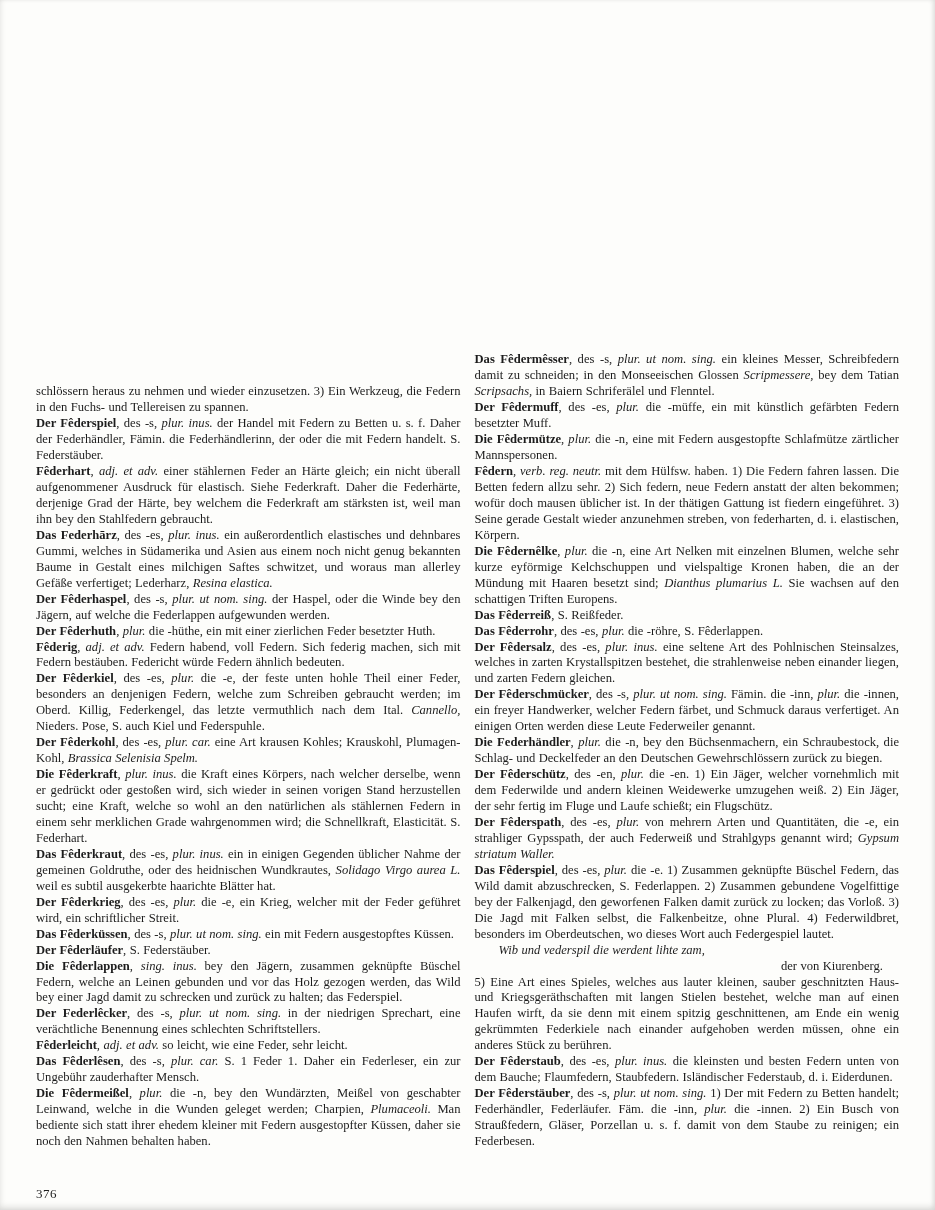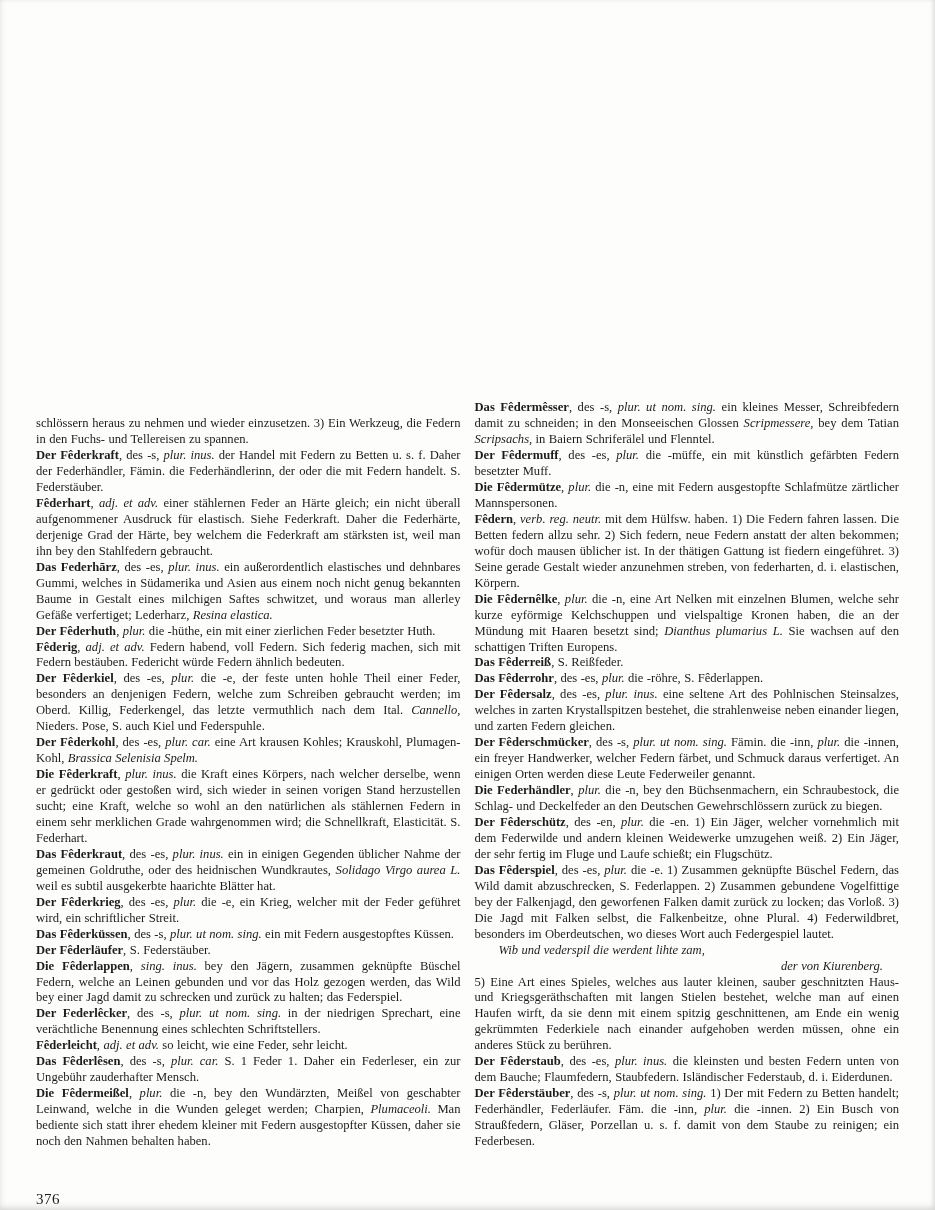--- a/index.html
+++ b/index.html
@@ -43,41 +43,41 @@
   .seg-bold   { font-weight: bold; }
   .seg-italic { font-style: italic; }
   .seg-normal { }
   .verse {
     padding-left: 24px;
     text-align: left;
   }
   .attribution {
     text-align: right;
     padding-right: 16px;
-    font-style: italic;
   }
   .page-number {
     position: absolute;
     left: 36px;
-    bottom: 2px;
-    font-size: 15px;
+    bottom: 8px;
+    font-size: 13px;
     letter-spacing: 0.5px;
     text-align: center;
   }
 </style>
 </head>
 <body>
 
 <div class="page">
   <div class="columns">
     <div class="column">
         <p class="entry continuation"><span class="seg-normal">schlössern heraus zu nehmen und wieder einzusetzen. 3) Ein Werkzeug, die Federn in den Fuchs- und Tellereisen zu spannen.</span></p>
-        <p class="entry entry"><span class="seg-bold">Der Fêderkraft</span><span class="seg-normal">, des -s, </span><span class="seg-italic">plur. inus.</span><span class="seg-normal"> der Handel mit Federn zu Betten u. s. f. Daher der Federhändler, Fämin. die Federhändlerinn, der oder die mit Federn handelt. S. Federstäuber.</span></p>
+        <p class="entry entry"><span class="seg-bold">Der Fêderspiel</span><span class="seg-normal">, des -s, </span><span class="seg-italic">plur. inus.</span><span class="seg-normal"> der Handel mit Federn zu Betten u. s. f. Daher der Federhändler, Fämin. die Federhändlerinn, der oder die mit Federn handelt. S. Federstäuber.</span></p>
         <p class="entry entry"><span class="seg-bold">Fêderhart</span><span class="seg-normal">, </span><span class="seg-italic">adj. et adv.</span><span class="seg-normal"> einer stählernen Feder an Härte gleich; ein nicht überall aufgenommener Ausdruck für elastisch. Siehe Federkraft. Daher die Federhärte, derjenige Grad der Härte, bey welchem die Federkraft am stärksten ist, weil man ihn bey den Stahlfedern gebraucht.</span></p>
         <p class="entry entry"><span class="seg-bold">Das Federhārz</span><span class="seg-normal">, des -es, </span><span class="seg-italic">plur. inus.</span><span class="seg-normal"> ein außerordentlich elastisches und dehnbares Gummi, welches in Südamerika und Asien aus einem noch nicht genug bekannten Baume in Gestalt eines milchigen Saftes schwitzet, und woraus man allerley Gefäße verfertiget; Lederharz, </span><span class="seg-italic">Resina elastica.</span></p>
+        <p class="entry entry"><span class="seg-bold">Der Fêderhaspel</span><span class="seg-normal">, des -s, </span><span class="seg-italic">plur. ut nom. sing.</span><span class="seg-normal"> der Haspel, oder die Winde bey den Jägern, auf welche die Federlappen aufgewunden werden.</span></p>
         <p class="entry entry"><span class="seg-bold">Der Fêderhuth</span><span class="seg-normal">, </span><span class="seg-italic">plur.</span><span class="seg-normal"> die -hüthe, ein mit einer zierlichen Feder besetzter Huth.</span></p>
         <p class="entry entry"><span class="seg-bold">Fêderig</span><span class="seg-normal">, </span><span class="seg-italic">adj. et adv.</span><span class="seg-normal"> Federn habend, voll Federn. Sich federig machen, sich mit Federn bestäuben. Federicht würde Federn ähnlich bedeuten.</span></p>
         <p class="entry entry"><span class="seg-bold">Der Fêderkiel</span><span class="seg-normal">, des -es, </span><span class="seg-italic">plur.</span><span class="seg-normal"> die -e, der feste unten hohle Theil einer Feder, besonders an denjenigen Federn, welche zum Schreiben gebraucht werden; im Oberd. Killig, Federkengel, das letzte vermuthlich nach dem Ital. </span><span class="seg-italic">Cannello,</span><span class="seg-normal"> Nieders. Pose, S. auch Kiel und Federspuhle.</span></p>
         <p class="entry entry"><span class="seg-bold">Der Fêderkohl</span><span class="seg-normal">, des -es, </span><span class="seg-italic">plur. car.</span><span class="seg-normal"> eine Art krausen Kohles; Krauskohl, Plumagen-Kohl, </span><span class="seg-italic">Brassica Selenisia Spelm.</span></p>
         <p class="entry entry"><span class="seg-bold">Die Fêderkraft</span><span class="seg-normal">, </span><span class="seg-italic">plur. inus.</span><span class="seg-normal"> die Kraft eines Körpers, nach welcher derselbe, wenn er gedrückt oder gestoßen wird, sich wieder in seinen vorigen Stand herzustellen sucht; eine Kraft, welche so wohl an den natürlichen als stählernen Federn in einem sehr merklichen Grade wahrgenommen wird; die Schnellkraft, Elasticität. S. Federhart.</span></p>
         <p class="entry entry"><span class="seg-bold">Das Fêderkraut</span><span class="seg-normal">, des -es, </span><span class="seg-italic">plur. inus.</span><span class="seg-normal"> ein in einigen Gegenden üblicher Nahme der gemeinen Goldruthe, oder des heidnischen Wundkrautes, </span><span class="seg-italic">Solidago Virgo aurea L.</span><span class="seg-normal"> weil es subtil ausgekerbte haarichte Blätter hat.</span></p>
         <p class="entry entry"><span class="seg-bold">Der Fêderkrieg</span><span class="seg-normal">, des -es, </span><span class="seg-italic">plur.</span><span class="seg-normal"> die -e, ein Krieg, welcher mit der Feder geführet wird, ein schriftlicher Streit.</span></p>
         <p class="entry entry"><span class="seg-bold">Das Fêderküssen</span><span class="seg-normal">, des -s, </span><span class="seg-italic">plur. ut nom. sing.</span><span class="seg-normal"> ein mit Federn ausgestopftes Küssen.</span></p>
         <p class="entry entry"><span class="seg-bold">Der Fêderläufer</span><span class="seg-normal">, S. Federstäuber.</span></p>
         <p class="entry entry"><span class="seg-bold">Die Fêderlappen</span><span class="seg-normal">, </span><span class="seg-italic">sing. inus.</span><span class="seg-normal"> bey den Jägern, zusammen geknüpfte Büschel Federn, welche an Leinen gebunden und vor das Holz gezogen werden, das Wild bey einer Jagd damit zu schrecken und zurück zu halten; das Federspiel.</span></p>
@@ -91,20 +91,21 @@
         <p class="entry entry"><span class="seg-bold">Der Fêdermuff</span><span class="seg-normal">, des -es, </span><span class="seg-italic">plur.</span><span class="seg-normal"> die -müffe, ein mit künstlich gefärbten Federn besetzter Muff.</span></p>
         <p class="entry entry"><span class="seg-bold">Die Fêdermütze</span><span class="seg-normal">, </span><span class="seg-italic">plur.</span><span class="seg-normal"> die -n, eine mit Federn ausgestopfte Schlafmütze zärtlicher Mannspersonen.</span></p>
         <p class="entry entry"><span class="seg-bold">Fêdern</span><span class="seg-normal">, </span><span class="seg-italic">verb. reg. neutr.</span><span class="seg-normal"> mit dem Hülfsw. haben. 1) Die Federn fahren lassen. Die Betten federn allzu sehr. 2) Sich federn, neue Federn anstatt der alten bekommen; wofür doch mausen üblicher ist. In der thätigen Gattung ist fiedern eingeführet. 3) Seine gerade Gestalt wieder anzunehmen streben, von federharten, d. i. elastischen, Körpern.</span></p>
         <p class="entry entry"><span class="seg-bold">Die Fêdernêlke</span><span class="seg-normal">, </span><span class="seg-italic">plur.</span><span class="seg-normal"> die -n, eine Art Nelken mit einzelnen Blumen, welche sehr kurze eyförmige Kelchschuppen und vielspaltige Kronen haben, die an der Mündung mit Haaren besetzt sind; </span><span class="seg-italic">Dianthus plumarius L.</span><span class="seg-normal"> Sie wachsen auf den schattigen Triften Europens.</span></p>
         <p class="entry entry"><span class="seg-bold">Das Fêderreiß</span><span class="seg-normal">, S. Reißfeder.</span></p>
         <p class="entry entry"><span class="seg-bold">Das Fêderrohr</span><span class="seg-normal">, des -es, </span><span class="seg-italic">plur.</span><span class="seg-normal"> die -röhre, S. Fêderlappen.</span></p>
         <p class="entry entry"><span class="seg-bold">Der Fêdersalz</span><span class="seg-normal">, des -es, </span><span class="seg-italic">plur. inus.</span><span class="seg-normal"> eine seltene Art des Pohlnischen Steinsalzes, welches in zarten Krystallspitzen bestehet, die strahlenweise neben einander liegen, und zarten Federn gleichen.</span></p>
         <p class="entry entry"><span class="seg-bold">Der Fêderschmücker</span><span class="seg-normal">, des -s, </span><span class="seg-italic">plur. ut nom. sing.</span><span class="seg-normal"> Fämin. die -inn, </span><span class="seg-italic">plur.</span><span class="seg-normal"> die -innen, ein freyer Handwerker, welcher Federn färbet, und Schmuck daraus verfertiget. An einigen Orten werden diese Leute Federweiler genannt.</span></p>
         <p class="entry entry"><span class="seg-bold">Die Federhändler</span><span class="seg-normal">, </span><span class="seg-italic">plur.</span><span class="seg-normal"> die -n, bey den Büchsenmachern, ein Schraubestock, die Schlag- und Deckelfeder an den Deutschen Gewehrschlössern zurück zu biegen.</span></p>
         <p class="entry entry"><span class="seg-bold">Der Fêderschütz</span><span class="seg-normal">, des -en, </span><span class="seg-italic">plur.</span><span class="seg-normal"> die -en. 1) Ein Jäger, welcher vornehmlich mit dem Federwilde und andern kleinen Weidewerke umzugehen weiß. 2) Ein Jäger, der sehr fertig im Fluge und Laufe schießt; ein Flugschütz.</span></p>
+        <p class="entry entry"><span class="seg-bold">Der Fêderspath</span><span class="seg-normal">, des -es, </span><span class="seg-italic">plur.</span><span class="seg-normal"> von mehrern Arten und Quantitäten, die -e, ein strahliger Gypsspath, der auch Federweiß und Strahlgyps genannt wird; </span><span class="seg-italic">Gypsum striatum Waller.</span></p>
         <p class="entry entry"><span class="seg-bold">Das Fêderspiel</span><span class="seg-normal">, des -es, </span><span class="seg-italic">plur.</span><span class="seg-normal"> die -e. 1) Zusammen geknüpfte Büschel Federn, das Wild damit abzuschrecken, S. Federlappen. 2) Zusammen gebundene Vogelfittige bey der Falkenjagd, den geworfenen Falken damit zurück zu locken; das Vorloß. 3) Die Jagd mit Falken selbst, die Falkenbeitze, ohne Plural. 4) Federwildbret, besonders im Oberdeutschen, wo dieses Wort auch Federgespiel lautet.</span></p>
         <p class="entry verse"><span class="seg-italic">Wib und vederspil die werdent lihte zam,</span></p>
         <p class="entry attribution"><span class="seg-normal">der von Kiurenberg.</span></p>
         <p class="entry continuation"><span class="seg-normal">5) Eine Art eines Spieles, welches aus lauter kleinen, sauber geschnitzten Haus- und Kriegsgeräthschaften mit langen Stielen bestehet, welche man auf einen Haufen wirft, da sie denn mit einem spitzig geschnittenen, am Ende ein wenig gekrümmten Federkiele nach einander aufgehoben werden müssen, ohne ein anderes Stück zu berühren.</span></p>
         <p class="entry entry"><span class="seg-bold">Der Fêderstaub</span><span class="seg-normal">, des -es, </span><span class="seg-italic">plur. inus.</span><span class="seg-normal"> die kleinsten und besten Federn unten von dem Bauche; Flaumfedern, Staubfedern. Isländischer Federstaub, d. i. Eiderdunen.</span></p>
         <p class="entry entry"><span class="seg-bold">Der Fêderstäuber</span><span class="seg-normal">, des -s, </span><span class="seg-italic">plur. ut nom. sing.</span><span class="seg-normal"> 1) Der mit Federn zu Betten handelt; Federhändler, Federläufer. Fäm. die -inn, </span><span class="seg-italic">plur.</span><span class="seg-normal"> die -innen. 2) Ein Busch von Straußfedern, Gläser, Porzellan u. s. f. damit von dem Staube zu reinigen; ein Federbesen.</span></p>
       </div>
   </div>
   <div class="page-number">376</div>
 </div>

